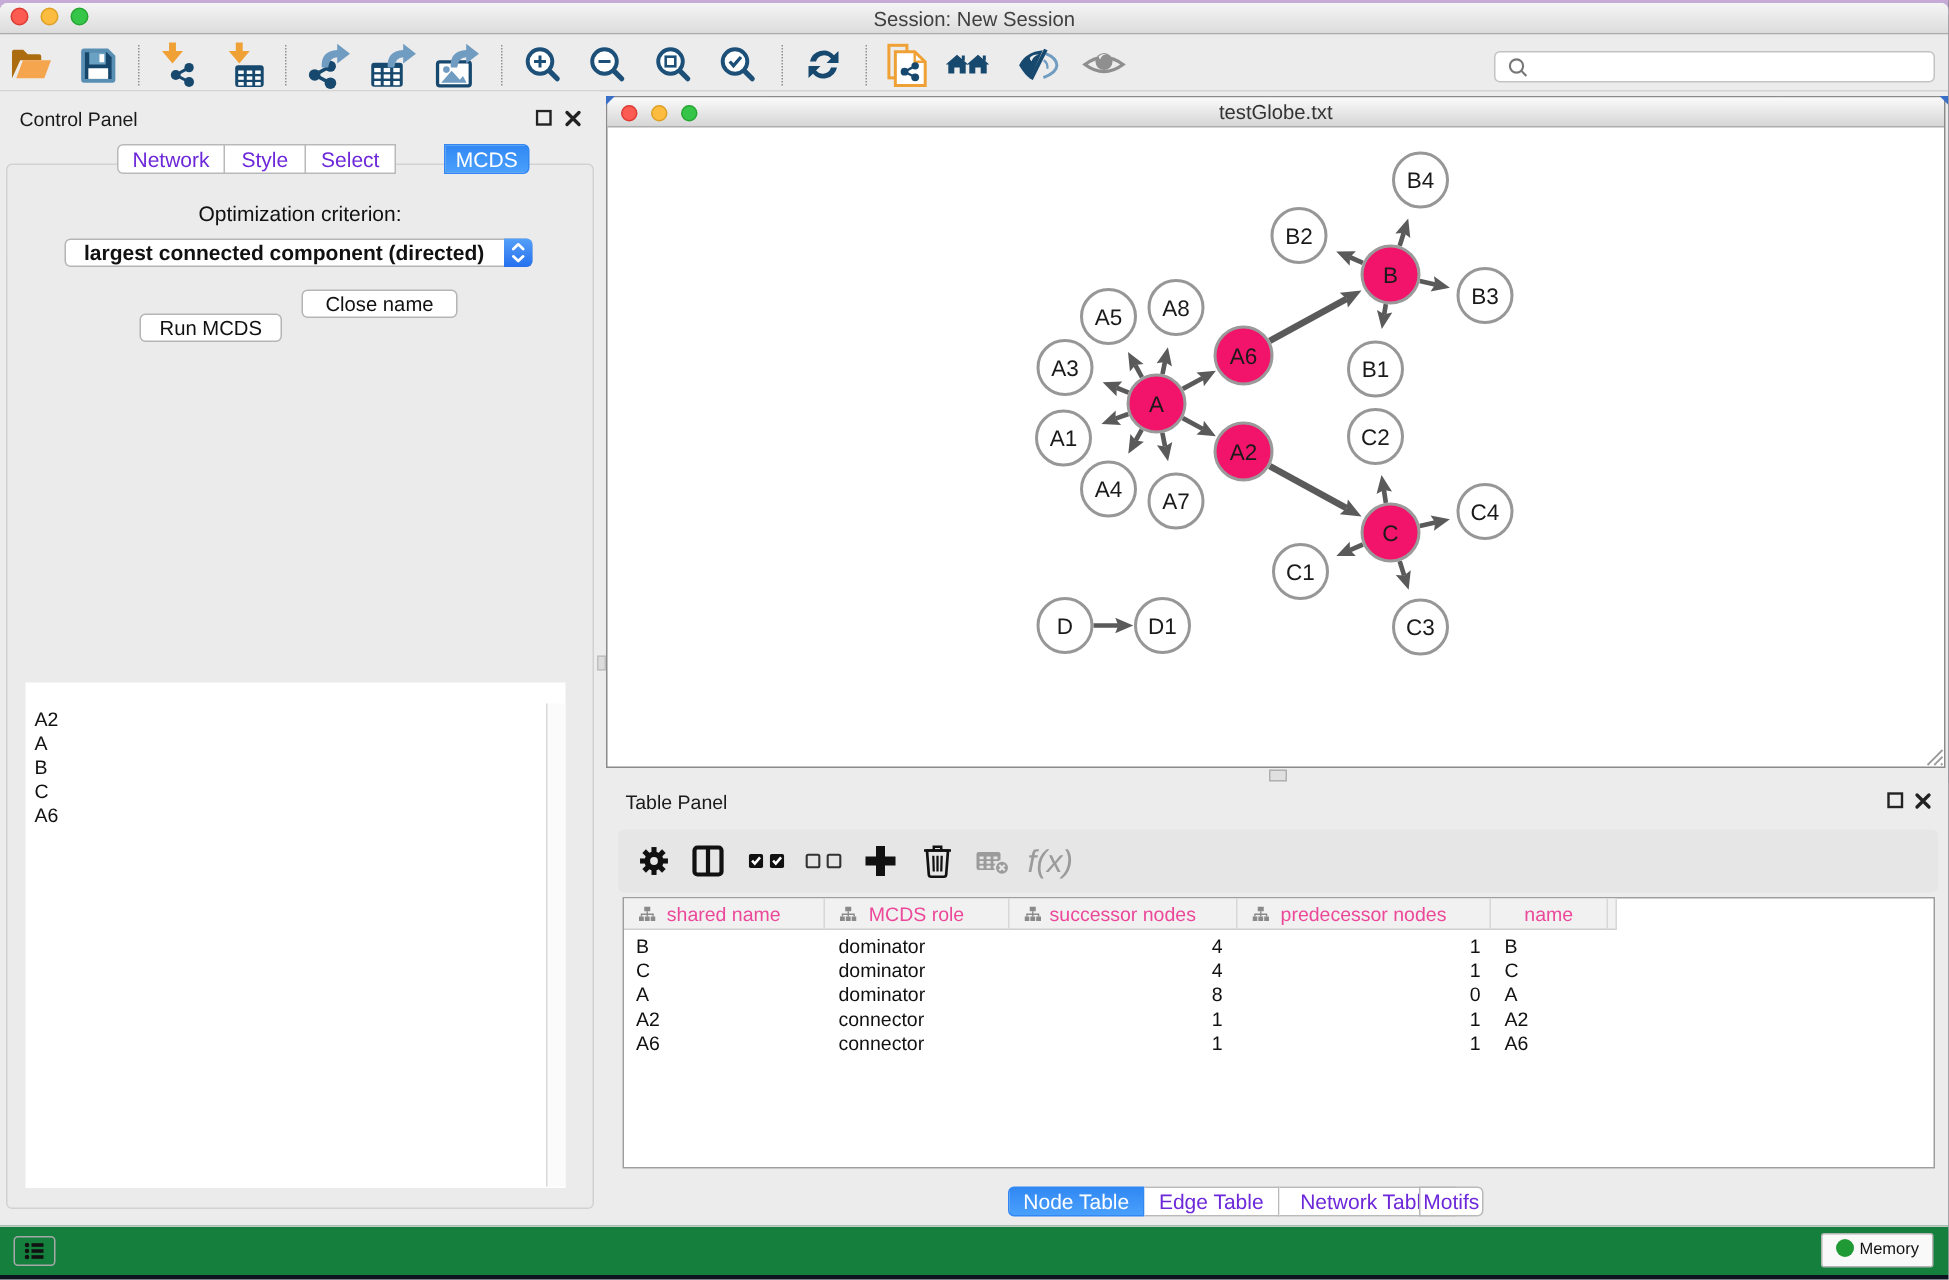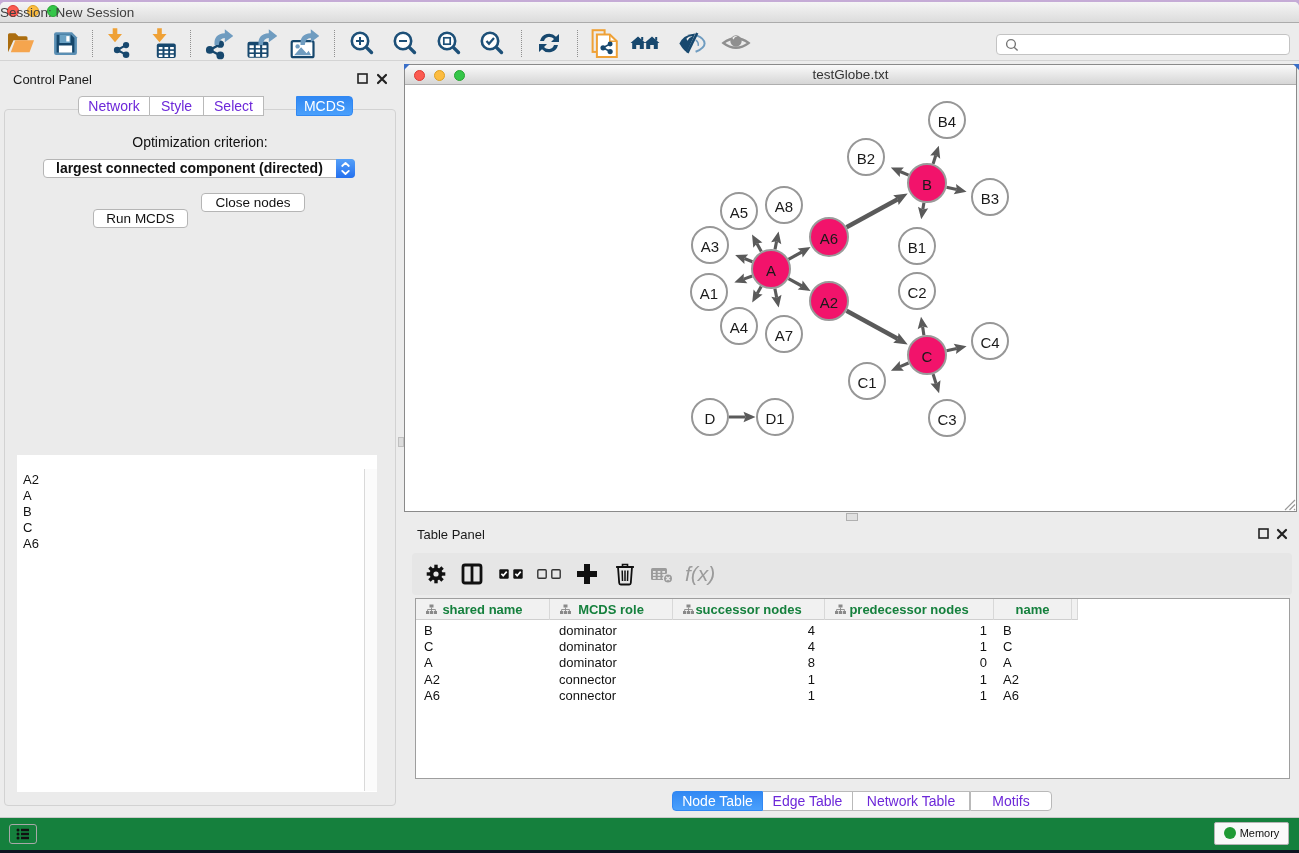--- a/index.html
+++ b/index.html
@@ -6,21 +6,21 @@
 html,body { width:1299px; height:853px; overflow:hidden; font-family:"Liberation Sans", sans-serif; }
 body { background:#0d1420; position:relative; }
 .abs { position:absolute; }
 #deskTop { left:0; top:0; width:1299px; height:2px; background:#c5abd6; }
 #win { left:0; top:2px; width:1299px; height:848px; background:#ececec; border-radius:5px 5px 0 0; overflow:hidden; }
 #desk2 { left:0; top:0; width:1299px; height:10px; background:#c5abd6; z-index:-1; }
 
 #titlebar { left:0; top:0; width:1299px; height:21px;
   background:linear-gradient(#f5f5f5,#dcdcdc); border-bottom:1px solid #ababab; }
 .tl { position:absolute; top:3px; width:12px; height:12px; border-radius:50%; }
-#title { width:100%; top:3px; font-size:13.5px; color:#404040; }
+#title { width:100%; text-align:center; top:3px; font-size:13.5px; color:#404040; }
 
 #toolbar { left:0; top:21px; width:1299px; height:38px; background:#ececec; border-bottom:1px solid #d4d4d4; }
 .tsep { position:absolute; top:7px; height:27px; width:0; border-left:1px dotted #8f8f8f; }
 #searchbox { left:996px; top:11px; width:294px; height:21px; background:#fff; border:1px solid #c3c3c3; border-radius:4px; }
 
 #cpanel { left:0; top:59px; width:400px; height:759px; background:#ececec; }
 #cpTitle { left:13px; top:11px; font-size:13px; color:#1a1a1a; }
 .wicons { position:absolute; top:12px; }
 #cpTabs { left:78px; top:35px; height:20px; font-size:13px; }
 .tab { position:absolute; top:0; height:20px; line-height:19px; text-align:center; background:#fff; border:1px solid #b9b9b9; color:#6d28d9; font-size:14px; }
@@ -43,21 +43,21 @@
 .tl2 { position:absolute; top:5px; width:11px; height:11px; border-radius:50%; }
 #netTitleText { width:100%; text-align:center; top:2px; font-size:13.5px; color:#333; }
 #graph { left:0; top:22px; }
 
 #tpanel { left:404px; top:520px; width:895px; height:298px; background:#ececec; }
 #tpTitle { left:13px; top:5px; font-size:13px; color:#1a1a1a; }
 #tpToolbar { left:8px; top:31px; width:880px; height:42px; background:#e6e6e6; border-radius:4px; }
 #ttable { left:11px; top:76px; width:875px; height:181px; background:#fff; border:1px solid #9e9e9e; font-size:13px; }
 #thead { left:0; top:0; width:100%; height:21px; }
 #theadbg { position:absolute; left:0; top:0; width:662px; height:21px; background:#f1f1f1; border-right:1px solid #d8d8d8; border-bottom:1px solid #cfcfcf; }
-.th { position:absolute; top:0; height:21px; line-height:21px; text-align:center; color:#15803d; border-right:1px solid #d8d8d8;font-weight:bold; }
+.th { position:absolute; top:0; height:21px; line-height:21px; text-align:center; color:#ec4899; border-right:1px solid #d8d8d8; }
 .td { position:absolute; height:16px; line-height:16px; color:#111; }
 #tpTabs { top:269px; left:0; width:895px; height:21px; font-size:13px; }
 
 #statusbar { left:0; top:815px; width:1299px; height:33px; background:#15803d; border-top:1px solid #c9c9c9; }
 #listBtn { left:9px; top:6px; width:28px; height:20px; border:1px solid #a8a8a8; border-radius:3px; }
 #memBtn { left:1214px; top:4px; width:75px; height:23px; background:#f9f9f9; border:1px solid #b4b4b4; border-radius:2px; font-size:11px; line-height:21px; color:#111; text-align:center; }
 text { font-family:"Liberation Sans", sans-serif; }
 </style>
 </head>
 <body>
@@ -244,21 +244,21 @@
       <div class="tab sel" style="left:186px;width:57px;border-radius:0 4px 4px 0;margin-left:32px;">MCDS</div>
     </div>
     <div id="optLabel" class="abs">Optimization criterion:</div>
     <div id="combo" class="abs">largest connected component (directed)
       <div id="comboBtn"><svg width="19" height="19" viewBox="0 0 19 19">
             <path d="M6.2 7 L9.5 3.9 L12.8 7" fill="none" stroke="#fff" stroke-width="1.8" stroke-linecap="round" stroke-linejoin="round"></path>
             <path d="M6.2 11.9 L9.5 15 L12.8 11.9" fill="none" stroke="#fff" stroke-width="1.8" stroke-linecap="round" stroke-linejoin="round"></path>
           </svg></div>
     </div>
     <div class="btn" style="left:93px; top:148px; width:95px;">Run MCDS</div>
-    <div class="btn" style="left:201px; top:132px; width:104px;">Close nodes</div>
+    <div class="btn" style="left:201px; top:132px; width:104px;">Close name</div>
     <div id="mcdsWhite" class="abs">A2<br>A<br>B<br>C<br>A6
       <div id="mcdsSb"></div>
     </div>
   </div>
 
   <div id="vdivHandle" class="abs"></div>
 
   <div id="netwin" class="abs">
     <div id="netTitle" class="abs">
       <div class="tl2" style="left:9px;background:#fb5b51;border:1px solid #dd3b34;"></div>
@@ -503,21 +503,21 @@
 <div class="td" style="left:143px;top:88.80000000000001px;">connector</div>
 <div class="td" style="left:300px;top:88.80000000000001px;width:99px;text-align:right;">1</div>
 <div class="td" style="left:470px;top:88.80000000000001px;width:101px;text-align:right;">1</div>
 <div class="td" style="left:587px;top:88.80000000000001px;">A6</div>
         </div>
     </div>
     <div id="tpTabs" class="abs">
       <div class="tab sel" style="left:268px;width:91px;border-radius:4px 0 0 4px;">Node Table</div>
       <div class="tab" style="left:359px;width:90px;border-left:none;">Edge Table</div>
       <div class="tab" style="left:449px;width:117px;border-left:none;">Network Table</div>
-      <div class="tab" style="left:566px;width:82px;border-radius:0 4px 4px 0;">Motifs</div>
+      <div class="tab" style="left:542px;width:43px;border-radius:0 4px 4px 0;">Motifs</div>
     </div>
   </div>
 
   <div id="statusbar" class="abs">
     <div id="listBtn" class="abs">
       <svg width="26" height="18" viewBox="0 0 26 18" style="position:absolute;left:0;top:0">
         <circle cx="8" cy="5" r="1.5" fill="#111"></circle>
           <rect x="11" y="3.8" width="8" height="2.4" fill="#111"></rect>
         <circle cx="8" cy="9" r="1.5" fill="#111"></circle>
           <rect x="11" y="7.8" width="8" height="2.4" fill="#111"></rect>

